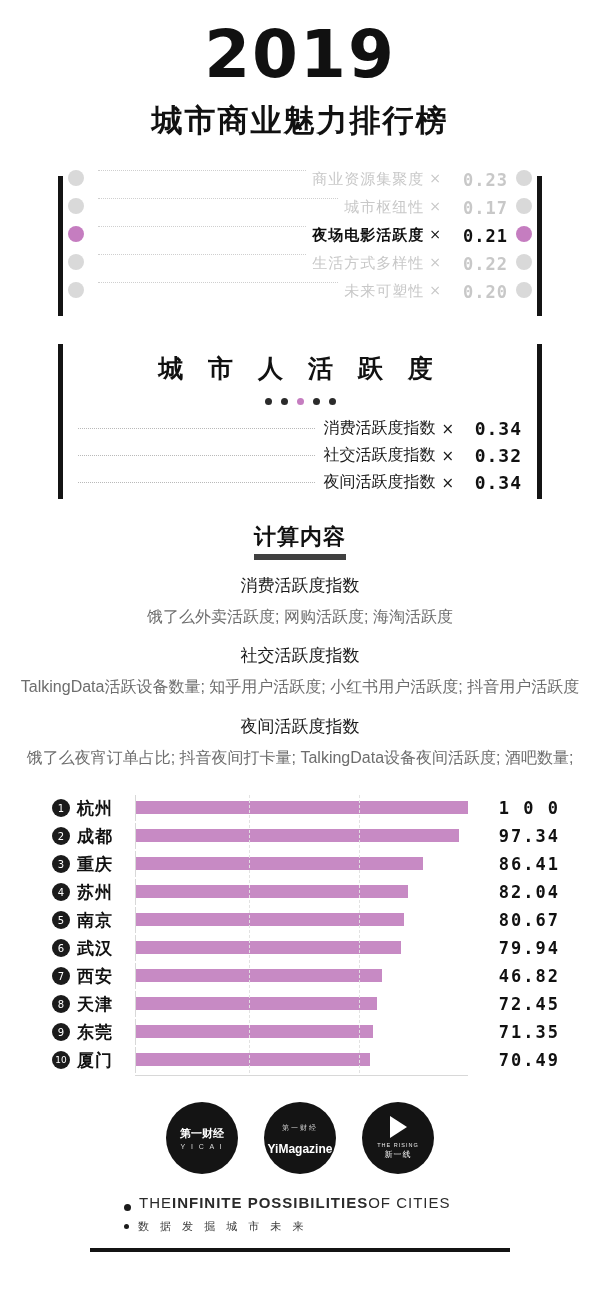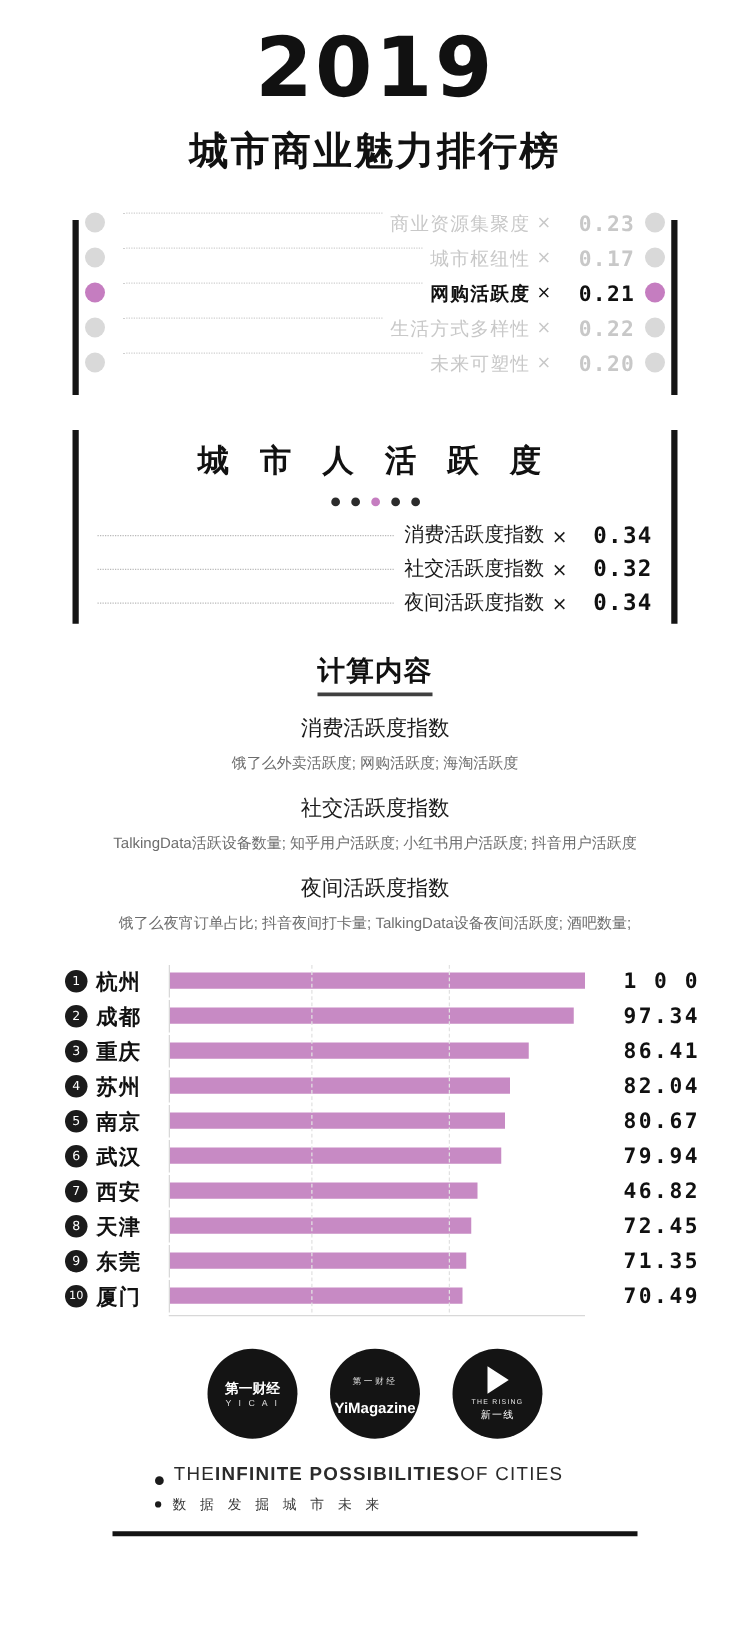--- a/index.html
+++ b/index.html
@@ -182,33 +182,33 @@
   .calc-title {
     text-align: center;
     margin-top: 26px;
     font-size: 22px;
     font-weight: bold;
     color: #111;
     letter-spacing: 1px;
   }
   .calc-title .underline {
     display: inline-block;
-    border-bottom: 3px solid #404040;
+    border-bottom: 6px solid #404040;
     padding-bottom: 2px;
   }
   .calc-group { margin-top: 14px; text-align: center; }
   .calc-group h4 {
     margin: 0;
     font-size: 17px;
     font-weight: normal;
     color: #1a1a1a;
   }
   .calc-group p {
     margin: 7px 0 0 0;
-    font-size: 12px;
+    font-size: 16px;
     color: #6d6d6d;
     line-height: 1.65;
   }
 
   
   .chart {
     margin-top: 24px;
     position: relative;
     width: 540px;
     margin-left: auto;
@@ -375,21 +375,21 @@
       <span class="dleader"></span>
       <span class="wlabel">城市枢纽性</span>
       <span class="wtimes">×</span>
       <span class="wval">0.17</span>
       <span class="dot right"></span>
     </div>
 
     <div class="wrow active">
       <span class="dot left active"></span>
       <span class="dleader"></span>
-      <span class="wlabel">网购活跃度</span>
+      <span class="wlabel">夜场电影活跃度</span>
       <span class="wtimes">×</span>
       <span class="wval">0.21</span>
       <span class="dot right active"></span>
     </div>
 
     <div class="wrow">
       <span class="dot left"></span>
       <span class="dleader"></span>
       <span class="wlabel">生活方式多样性</span>
       <span class="wtimes">×</span>

